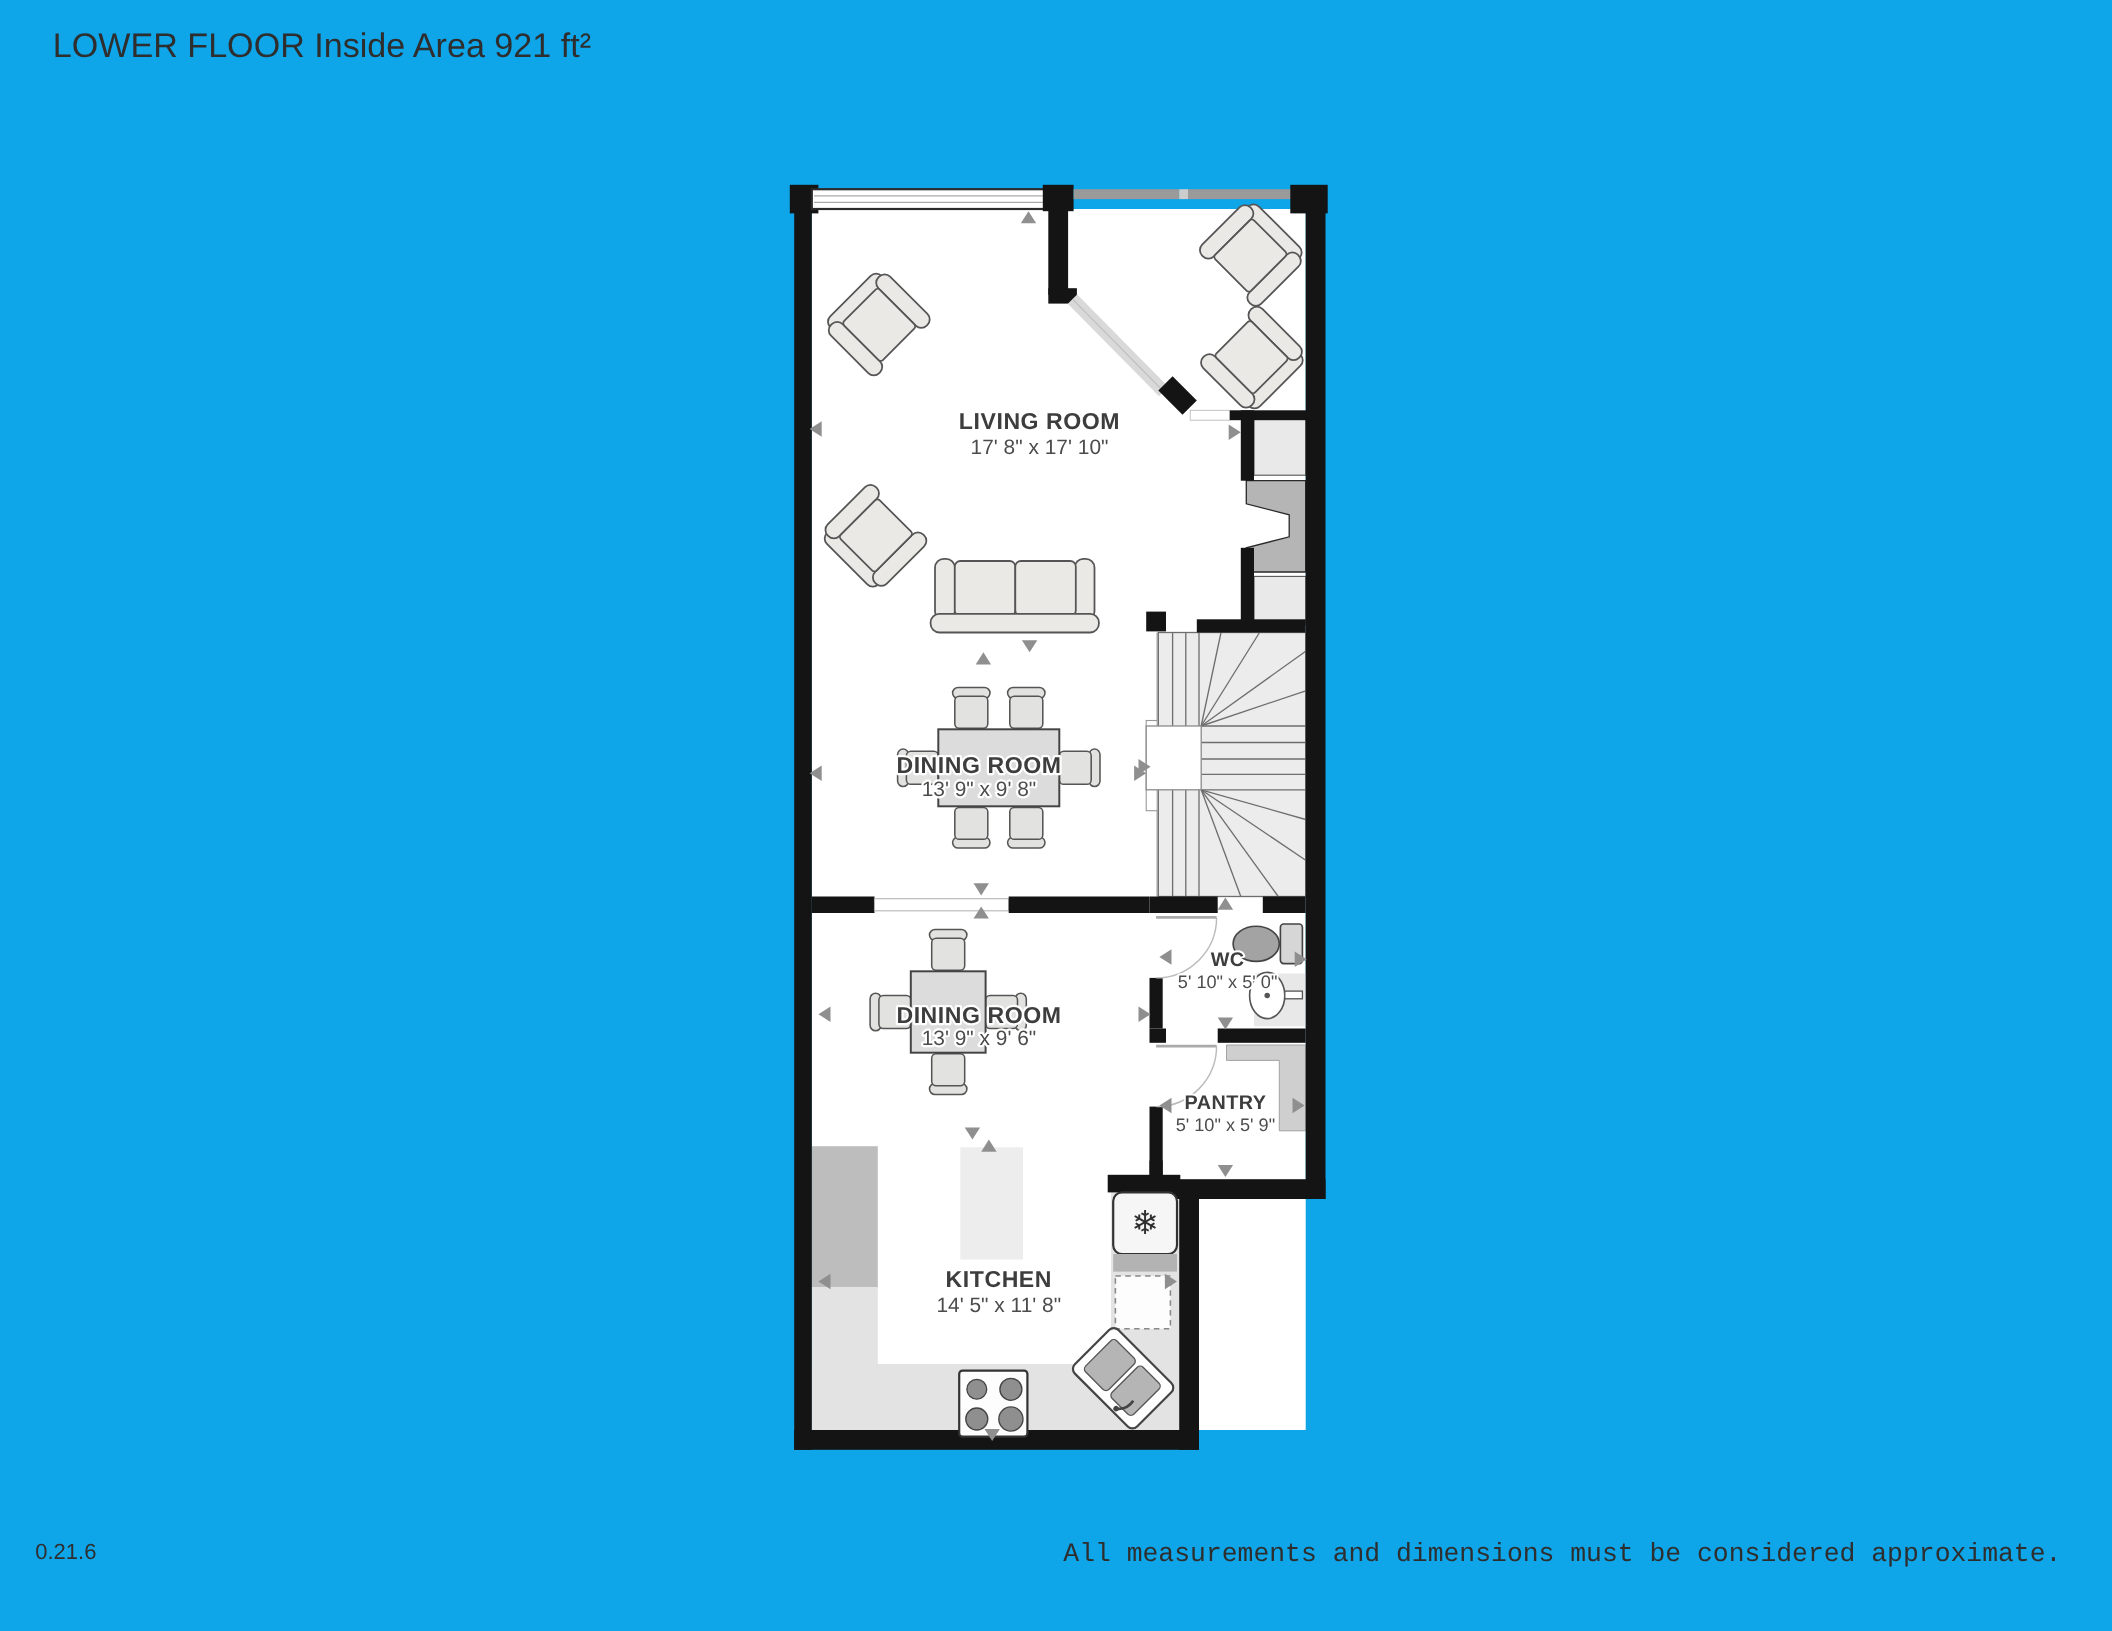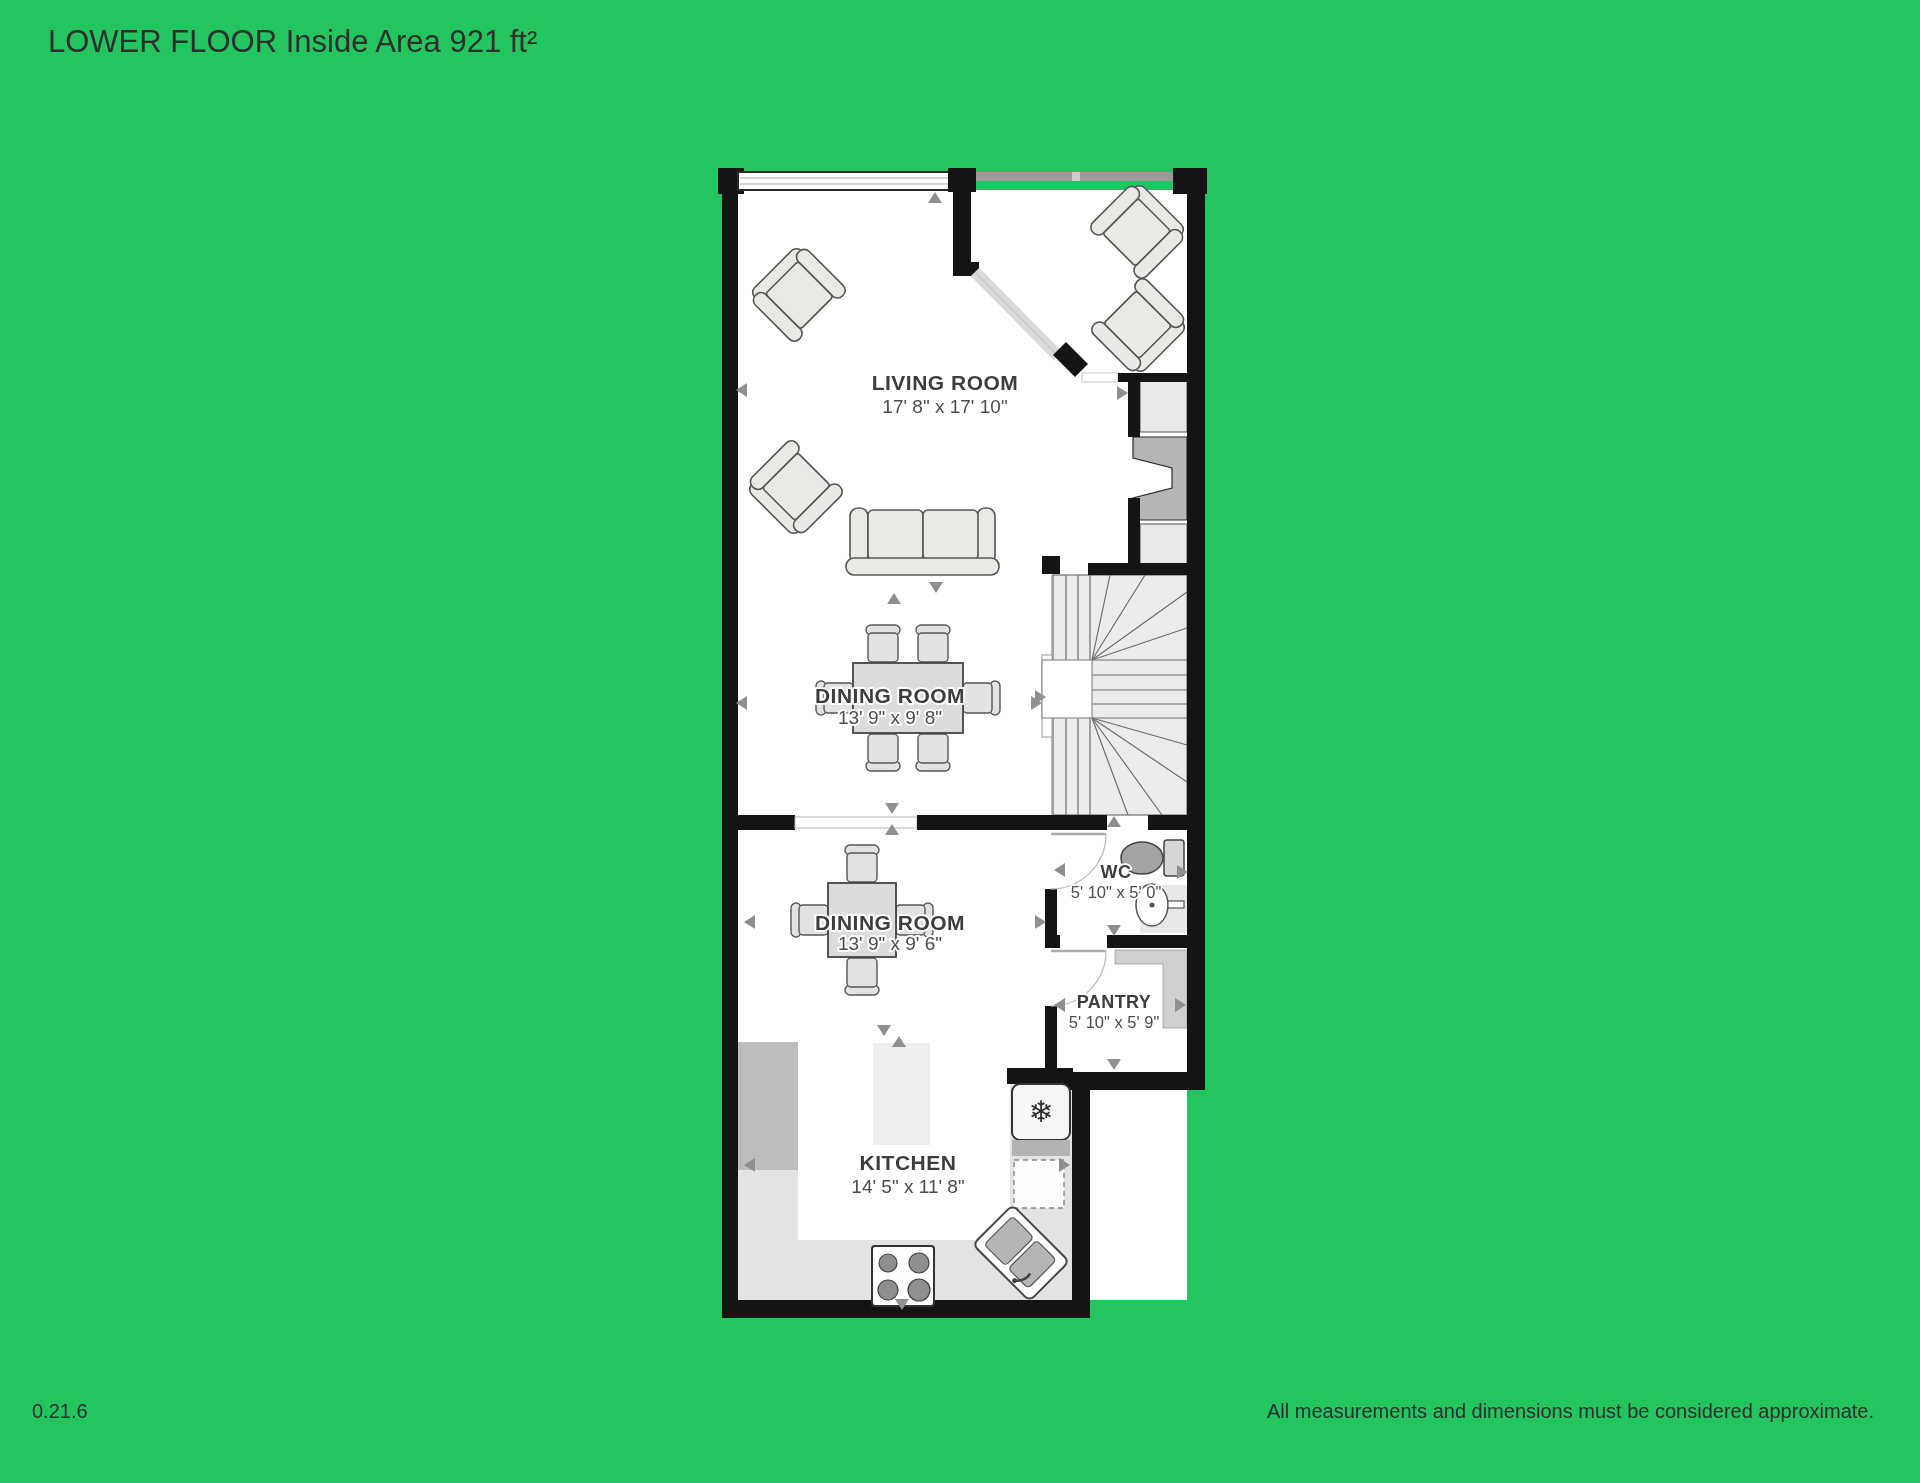--- a/index.html
+++ b/index.html
@@ -1,20 +1,20 @@
 <!DOCTYPE html>
 <html><head>
 <meta charset="utf-8">
 <style>
   html,body{margin:0;padding:0;background:#ffffff;}
-  #page{position:relative;width:1920px;height:1483px;background:#22c55e;overflow:hidden;
+  #page{position:relative;width:1920px;height:1483px;background:#0ea5e9;overflow:hidden;
         font-family:"Liberation Sans",sans-serif;color:#2b2b2b;}
   #plan-title{position:absolute;left:48px;top:24px;font-size:31px;color:#2e2e2e;}
   #footer-version{position:absolute;left:32px;top:1400px;font-size:20px;color:#2e2e2e;}
-  #footer-disclaimer{position:absolute;right:46px;top:1400px;font-size:20px;color:#2e2e2e;text-align:right;}
+  #footer-disclaimer{position:absolute;right:46px;top:1400px;font-size:24px;color:#2e2e2e;text-align:right;font-family:Liberation Mono, monospace;}
   svg text{font-family:"Liberation Sans",sans-serif;}
   .room-name{font-size:21px;font-weight:700;fill:#3d3d3d;letter-spacing:.5px;
              paint-order:stroke;stroke:#ffffff;stroke-width:4px;stroke-linejoin:round;text-anchor:middle;}
   .room-dims{font-size:19px;font-weight:400;fill:#4c4c4c;
              paint-order:stroke;stroke:#ffffff;stroke-width:4px;stroke-linejoin:round;text-anchor:middle;}
   .room-name-sm{font-size:18px;font-weight:700;fill:#3d3d3d;letter-spacing:.4px;
              paint-order:stroke;stroke:#ffffff;stroke-width:3.5px;stroke-linejoin:round;text-anchor:middle;}
   .room-dims-sm{font-size:16.5px;font-weight:400;fill:#4c4c4c;
              paint-order:stroke;stroke:#ffffff;stroke-width:3.5px;stroke-linejoin:round;text-anchor:middle;}
   .wall{fill:#141414;}

